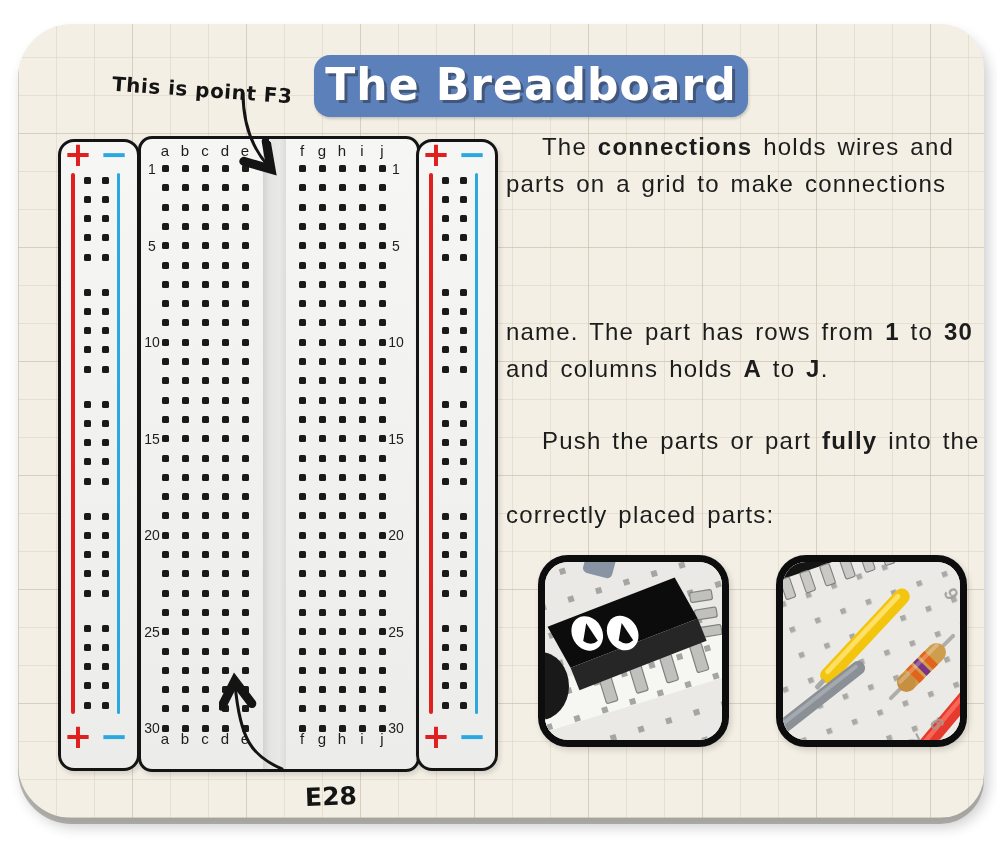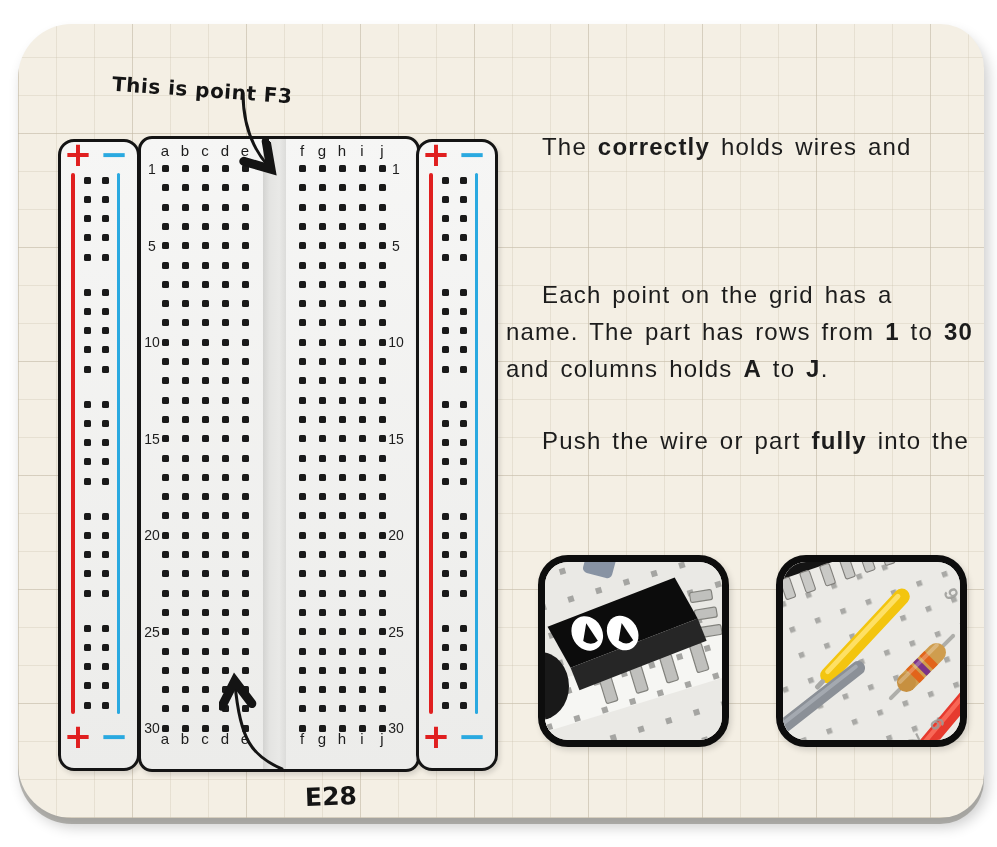--- a/index.html
+++ b/index.html
@@ -55,20 +55,23 @@
         box-shadow:2px 3px 6px rgba(0,0,0,.15);}
   .photo svg{display:block;width:100%;height:100%;}
   .photo1{left:520px;top:531px;} .photo2{left:758px;top:531px;}
 </style>
 </head>
 <body>
 
 <div class="stage">
   <div class="card">
 
+    <div class="title-box">
+      <h1>The Breadboard</h1>
+    </div>
 
     <div class="annotation f3">This is point F3</div>
     <div class="annotation e28">E28</div>
 
     <div class="panel rail-left">
         <div class="rail-sym plus" style="left: 2px; top: -6px; width: 30px; height: 36px;">+</div>
         <div class="rail-sym minus" style="left: 38px; top: -6px; width: 30px; height: 36px;">−</div>
         <div class="rail-sym plus" style="left: 2px; top: 576px; width: 30px; height: 36px;">+</div>
         <div class="rail-sym minus" style="left: 38px; top: 576px; width: 30px; height: 36px;">−</div>
         <div class="vline red" style="left: 10px; top: 31px; width: 3.5px; height: 541px;"></div>
@@ -515,23 +518,23 @@
         <div class="dot" style="left: 22.5px; top: 501.8px;"></div>
         <div class="dot" style="left: 40.5px; top: 501.8px;"></div>
         <div class="dot" style="left: 22.5px; top: 521.1px;"></div>
         <div class="dot" style="left: 40.5px; top: 521.1px;"></div>
         <div class="dot" style="left: 22.5px; top: 540.4px;"></div>
         <div class="dot" style="left: 40.5px; top: 540.4px;"></div>
         <div class="dot" style="left: 22.5px; top: 559.7px;"></div>
         <div class="dot" style="left: 40.5px; top: 559.7px;"></div>
       </div>
 
-    <p class="para p1"><span>The </span><b>correctly</b><span> holds wires and</span><br><br></p>
-    <p class="para p2"><span>Each point on the grid has a</span><br><span>name. The part has rows from </span><b>1</b><span> to </span><b>30</b><br><span>and columns holds </span><b>A</b><span> to </span><b>J</b><span>.</span></p>
-    <p class="para p3"><span>Push the wire or part </span><b>fully</b><span> into the</span><br><br></p>
+    <p class="para p1"><span>The </span><b>connections</b><span> holds wires and</span><br><span>parts on a grid to make connections</span><br></p>
+    <p class="para p2"><br><span>name. The part has rows from </span><b>1</b><span> to </span><b>30</b><br><span>and columns holds </span><b>A</b><span> to </span><b>J</b><span>.</span></p>
+    <p class="para p3"><span>Push the parts or part </span><b>fully</b><span> into the</span><br><br><span>correctly placed parts:</span></p>
 
     <div class="photo photo1">
       <svg viewBox="0 0 177 178" preserveAspectRatio="none">
         <defs>
           <pattern id="holes1" width="29" height="29" patternUnits="userSpaceOnUse" patternTransform="rotate(-17)">
             <rect x="11" y="11" width="6" height="6" fill="#a5a5a2"></rect>
           </pattern>
         </defs>
         <rect width="177" height="178" fill="#eae9e5"></rect>
         <rect x="-40" y="96" width="260" height="46" fill="#f6f6f3" transform="rotate(-17 88 118)"></rect>

